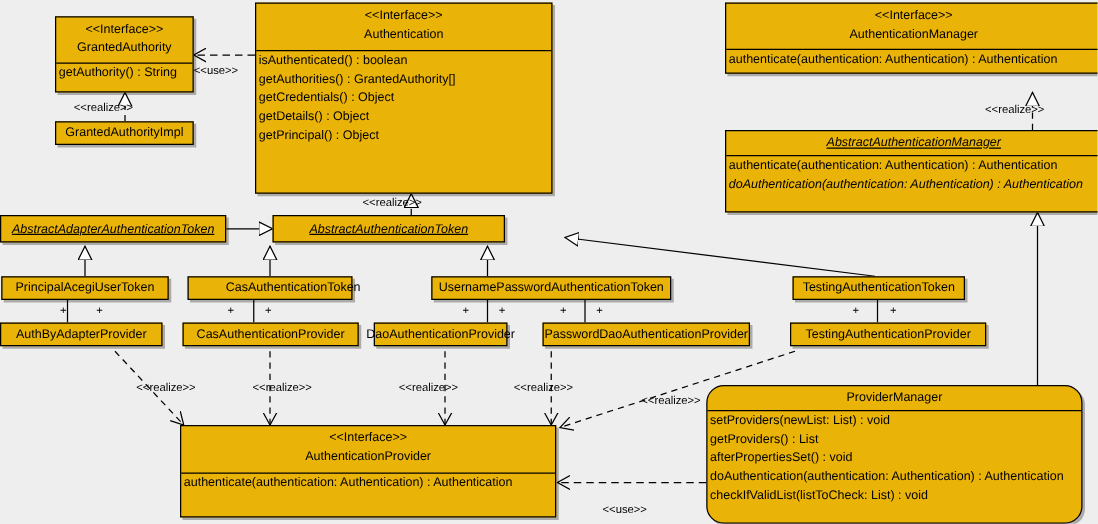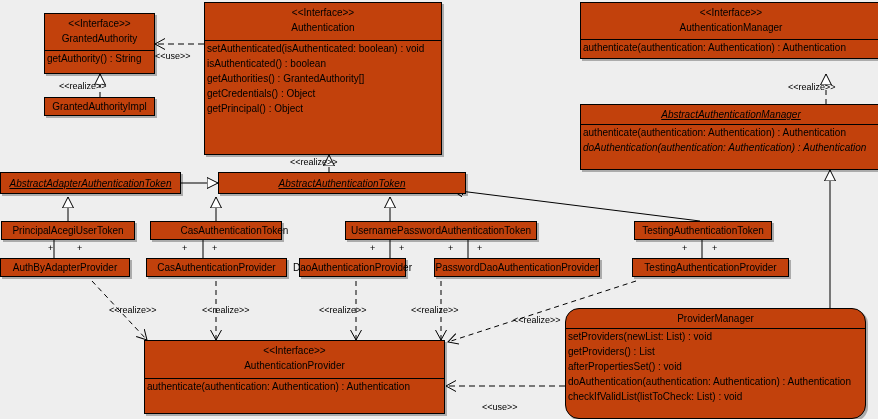--- a/index.html
+++ b/index.html
@@ -8,21 +8,21 @@
     background:#eeeeee;
     font-family:"Liberation Sans", sans-serif;
     overflow:hidden;
     position:relative;
   }
   #canvas{position:absolute;left:0;top:0;width:878px;height:419px;}
   svg#wires{position:absolute;left:0;top:0;width:878px;height:419px;pointer-events:none;}
 
   .cls{
     position:absolute;
-    background:#c2410c;
+    background:#eab308;
     border:1px solid #000000;
     box-sizing:border-box;
     box-shadow:2px 2px 0 rgba(0,0,0,0.28);
     font-size:10px;
     color:#000;
     z-index:5;
   }
   .cls .sec{box-sizing:border-box;}
   .sec.head{text-align:center;padding:2px 2px 2px 2px;}
   .sec.ops{border-top:1px solid #000;padding:0;}
@@ -129,24 +129,24 @@
   <div class="cls simple" style="left:44px;top:97px;width:111px;height:19px;">
     <span class="cname">GrantedAuthorityImpl</span>
   </div>
 
   <div class="cls" style="left:204px;top:2px;width:238px;height:153px;">
     <div class="sec head" style="height:37px;">
       <span class="stereo">&lt;&lt;Interface&gt;&gt;</span>
       <span class="cname">Authentication</span>
     </div>
     <div class="sec ops">
-      <span class="op">setAuthenticated(isAuthenticated: boolean) : void</span>
       <span class="op">isAuthenticated() : boolean</span>
       <span class="op">getAuthorities() : GrantedAuthority[]</span>
       <span class="op">getCredentials() : Object</span>
+      <span class="op">getDetails() : Object</span>
       <span class="op">getPrincipal() : Object</span>
     </div>
   </div>
 
   <div class="cls" style="left:580px;top:2px;width:302px;height:57px;">
     <div class="sec head" style="height:36px;">
       <span class="stereo">&lt;&lt;Interface&gt;&gt;</span>
       <span class="cname">AuthenticationManager</span>
     </div>
     <div class="sec ops">
@@ -161,21 +161,21 @@
     <div class="sec ops">
       <span class="op">authenticate(authentication: Authentication) : Authentication</span>
       <span class="op abstract">doAuthentication(authentication: Authentication) : Authentication</span>
     </div>
   </div>
 
   <div class="cls simple" style="left:0px;top:172px;width:181px;height:22px;">
     <span class="cname abstract">AbstractAdapterAuthenticationToken</span>
   </div>
 
-  <div class="cls simple" style="left:218px;top:172px;width:248px;height:22px;">
+  <div class="cls simple" style="left:218px;top:172px;width:186px;height:22px;">
     <span class="cname abstract">AbstractAuthenticationToken</span>
   </div>
 
   <div class="cls simple" style="left:1px;top:221px;width:134px;height:19px;">
     <span class="cname">PrincipalAcegiUserToken</span>
   </div>
 
   <div class="cls simple" style="left:150px;top:221px;width:132px;height:19px;padding-left:37px;">
     <span class="cname">CasAuthenticationToken</span>
   </div>

